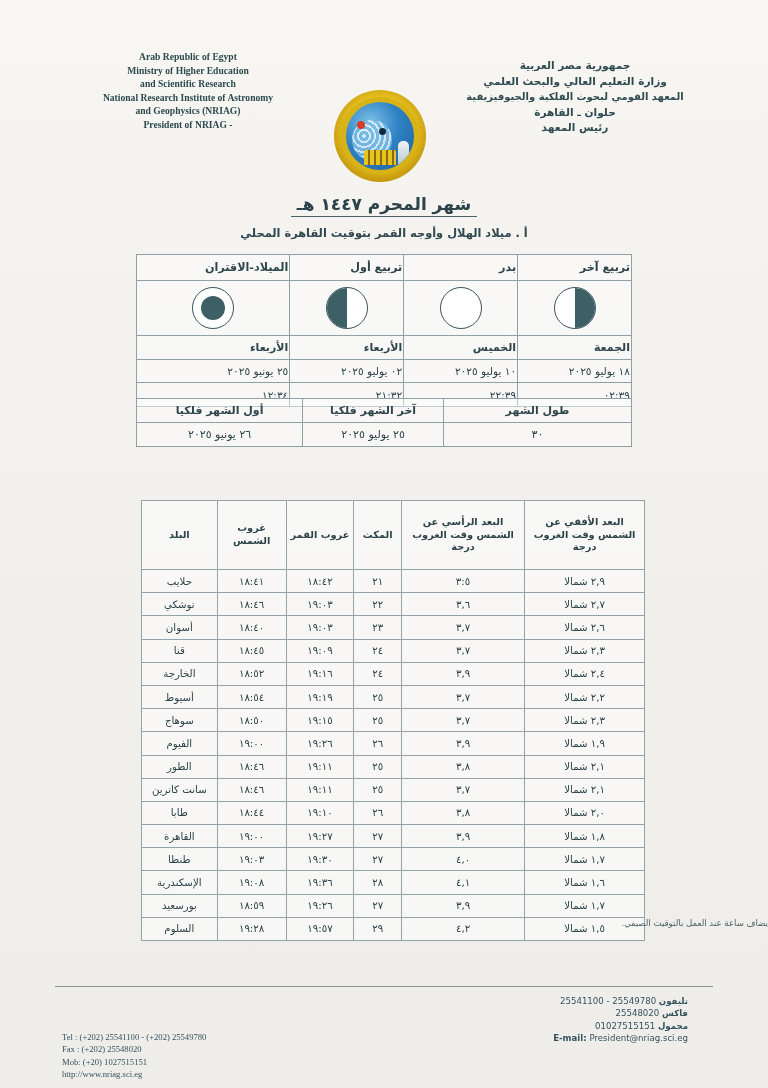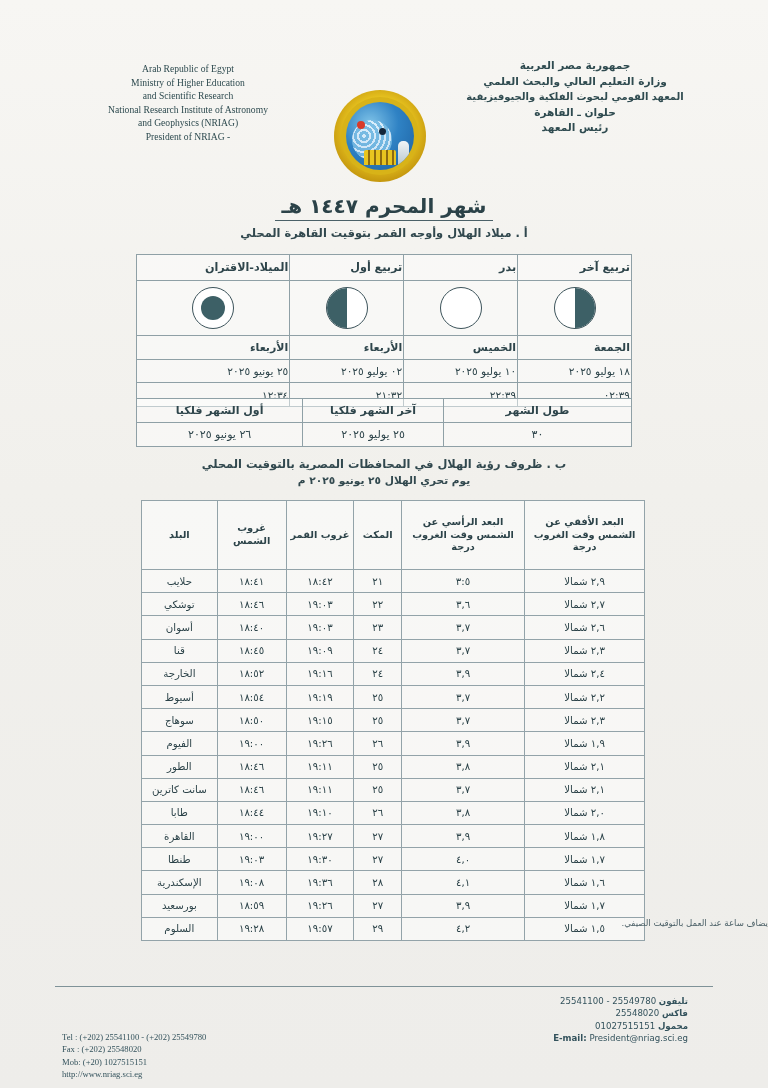--- a/index.html
+++ b/index.html
@@ -17,23 +17,22 @@
       linear-gradient(180deg,#f7f6f3 0%,#f1f0ec 45%,#eeedea 100%);
   }
   
   .header{
     position:absolute;top:44px;left:0;width:768px;height:120px;
   }
   .hdr-en{
     position:absolute;left:58px;top:6px;width:260px;
     text-align:center;
     font-family:"Liberation Serif","DejaVu Serif",serif;
-    font-weight:normal;font-size:9.6px;line-height:13.6px;
+    font-weight:bold;font-size:9.6px;line-height:13.6px;
     color:#2d4a4f;
-    margin-top:12px;
   }
   .hdr-ar{
     position:absolute;right:58px;top:14px;width:270px;
     text-align:center;direction:rtl;
     font-family:"DejaVu Sans",sans-serif;
     font-weight:bold;font-size:10.6px;line-height:15.5px;
     color:#2f4b50;
   }
   .hdr-ar div:nth-child(3){font-size:10px;}
   .logo{
@@ -68,21 +67,21 @@
     background:repeating-linear-gradient(90deg,#e8c41f 0 4px,#8c6a10 4px 6px);
     border-radius:2px 2px 0 0;
   }
   .logo .tower{
     position:absolute;left:52px;bottom:5px;width:11px;height:24px;
     background:linear-gradient(180deg,#f0f4f6,#b9c8cf);border-radius:5px 5px 0 0;
   }
   
   .doc-title{
     position:absolute;top:194px;left:0;width:768px;text-align:center;
-    font-family:"DejaVu Sans",sans-serif;font-weight:bold;font-size:20px;
+    font-family:"DejaVu Sans",sans-serif;font-weight:bold;font-size:17px;
     color:#2b4248;
   }
   .doc-title span{border-bottom:1.4px solid #4b6168;padding:0 6px 2px 6px;}
   .sec-a{
     position:absolute;top:226px;left:0;width:768px;text-align:center;
     font-size:11.4px;font-weight:bold;color:#31484e;
   }
   
   table{border-collapse:collapse;}
   .phase-table{
@@ -259,24 +258,20 @@
       <td class="mh" style="width:176px">أول الشهر فلكيا</td>
     </tr>
     <tr>
       <td>٣٠</td>
       <td>٢٥  يوليو  ٢٠٢٥</td>
       <td>٢٦  يونيو  ٢٠٢٥</td>
     </tr>
   </tbody>
     </table>
 
-  <div class="sec-b">
-    <div>ب . ظروف رؤية الهلال في المحافظات المصرية بالتوقيت المحلي</div>
-    <div class="sub">يوم تحري الهلال ٢٥ يونيو ٢٠٢٥ م</div>
-  </div>
 
   <table class="main-table">
     <thead>
       <tr>
         <th class="c-horz">البعد الأفقي عن الشمس وقت الغروب درجة</th>
         <th class="c-vert">البعد الرأسي عن الشمس وقت الغروب درجة</th>
         <th class="c-dur">المكث</th>
         <th class="c-moon">غروب القمر</th>
         <th class="c-sun">غروب الشمس</th>
         <th class="c-city">البلد</th>

